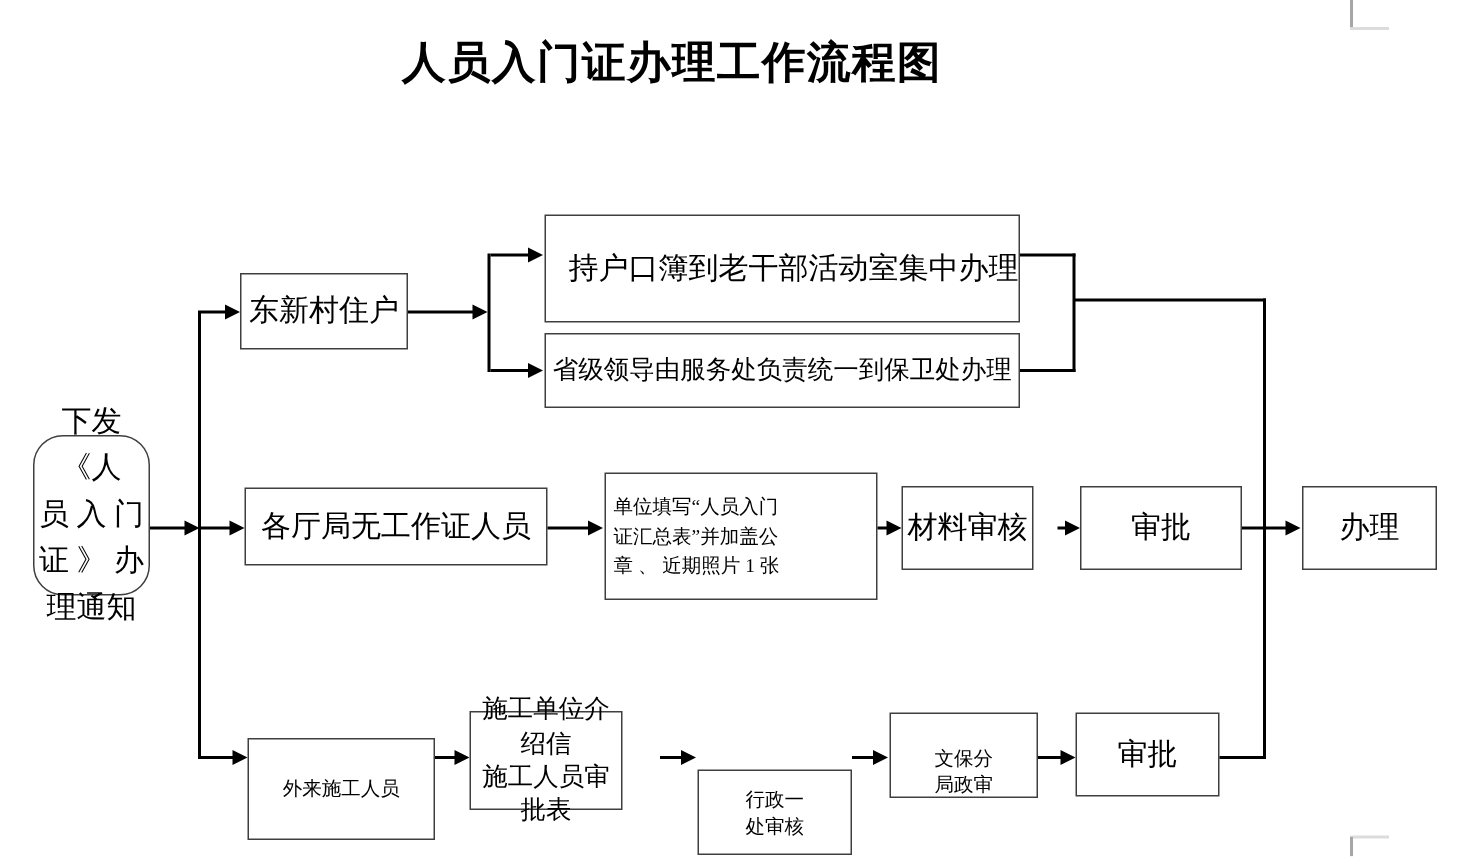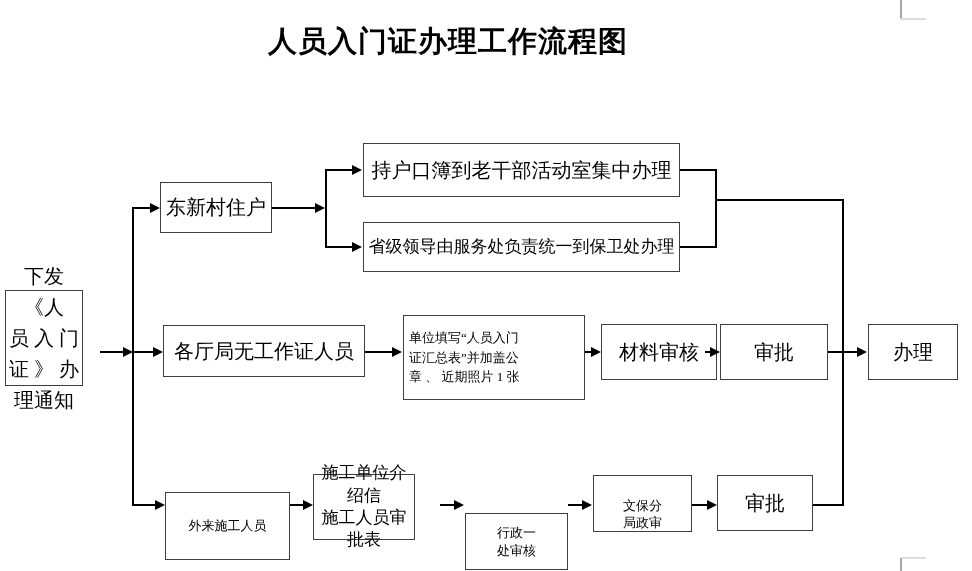--- a/index.html
+++ b/index.html
@@ -47,50 +47,50 @@
   .corner-v{position:absolute;width:2px;background:#a6a6a6;}
   .corner-h{position:absolute;height:2px;background:#dcdcdc;}
 </style>
 </head>
 <body>
 
 <div id="canvas">
 
   <div class="title">人员入门证办理工作流程图</div>
 
-  <div class="node tall" style="left:5px;top:290px;width:78px;height:96px;">
+  <div class="node tall" style="left:22px;top:290px;width:78px;height:107px;border-radius:20px;">
     <span>下发《人
 员 入 门
 证 》 办
 理通知</span>
   </div>
 
   <div class="node" style="left:160px;top:182px;width:112px;height:51px;">
     <span>东新村住户</span>
   </div>
 
-  <div class="node" style="left:363px;top:143px;width:317px;height:54px;">
+  <div class="node" style="left:363px;top:143px;width:317px;height:72px;justify-content:flex-end;">
     <span>持户口簿到老干部活动室集中办理</span>
   </div>
 
   <div class="node fs17" style="left:363px;top:222px;width:317px;height:50px;">
     <span>省级领导由服务处负责统一到保卫处办理</span>
   </div>
 
   <div class="node" style="left:163px;top:325px;width:202px;height:52px;text-align:center;">
     <span>各厅局无工作证人员</span>
   </div>
 
   <div class="node fs19 align-left" style="left:403px;top:315px;width:182px;height:85px;">
     <span>单位填写“人员入门
 证汇总表”并加盖公
 章 、 近期照片 1 张</span>
   </div>
 
-  <div class="node" style="left:601px;top:324px;width:116px;height:56px;">
+  <div class="node" style="left:601px;top:324px;width:88px;height:56px;">
     <span>材料审核</span>
   </div>
 
   <div class="node" style="left:720px;top:324px;width:108px;height:56px;">
     <span>审批</span>
   </div>
 
   <div class="node" style="left:868px;top:324px;width:90px;height:56px;">
     <span>办理</span>
   </div>

